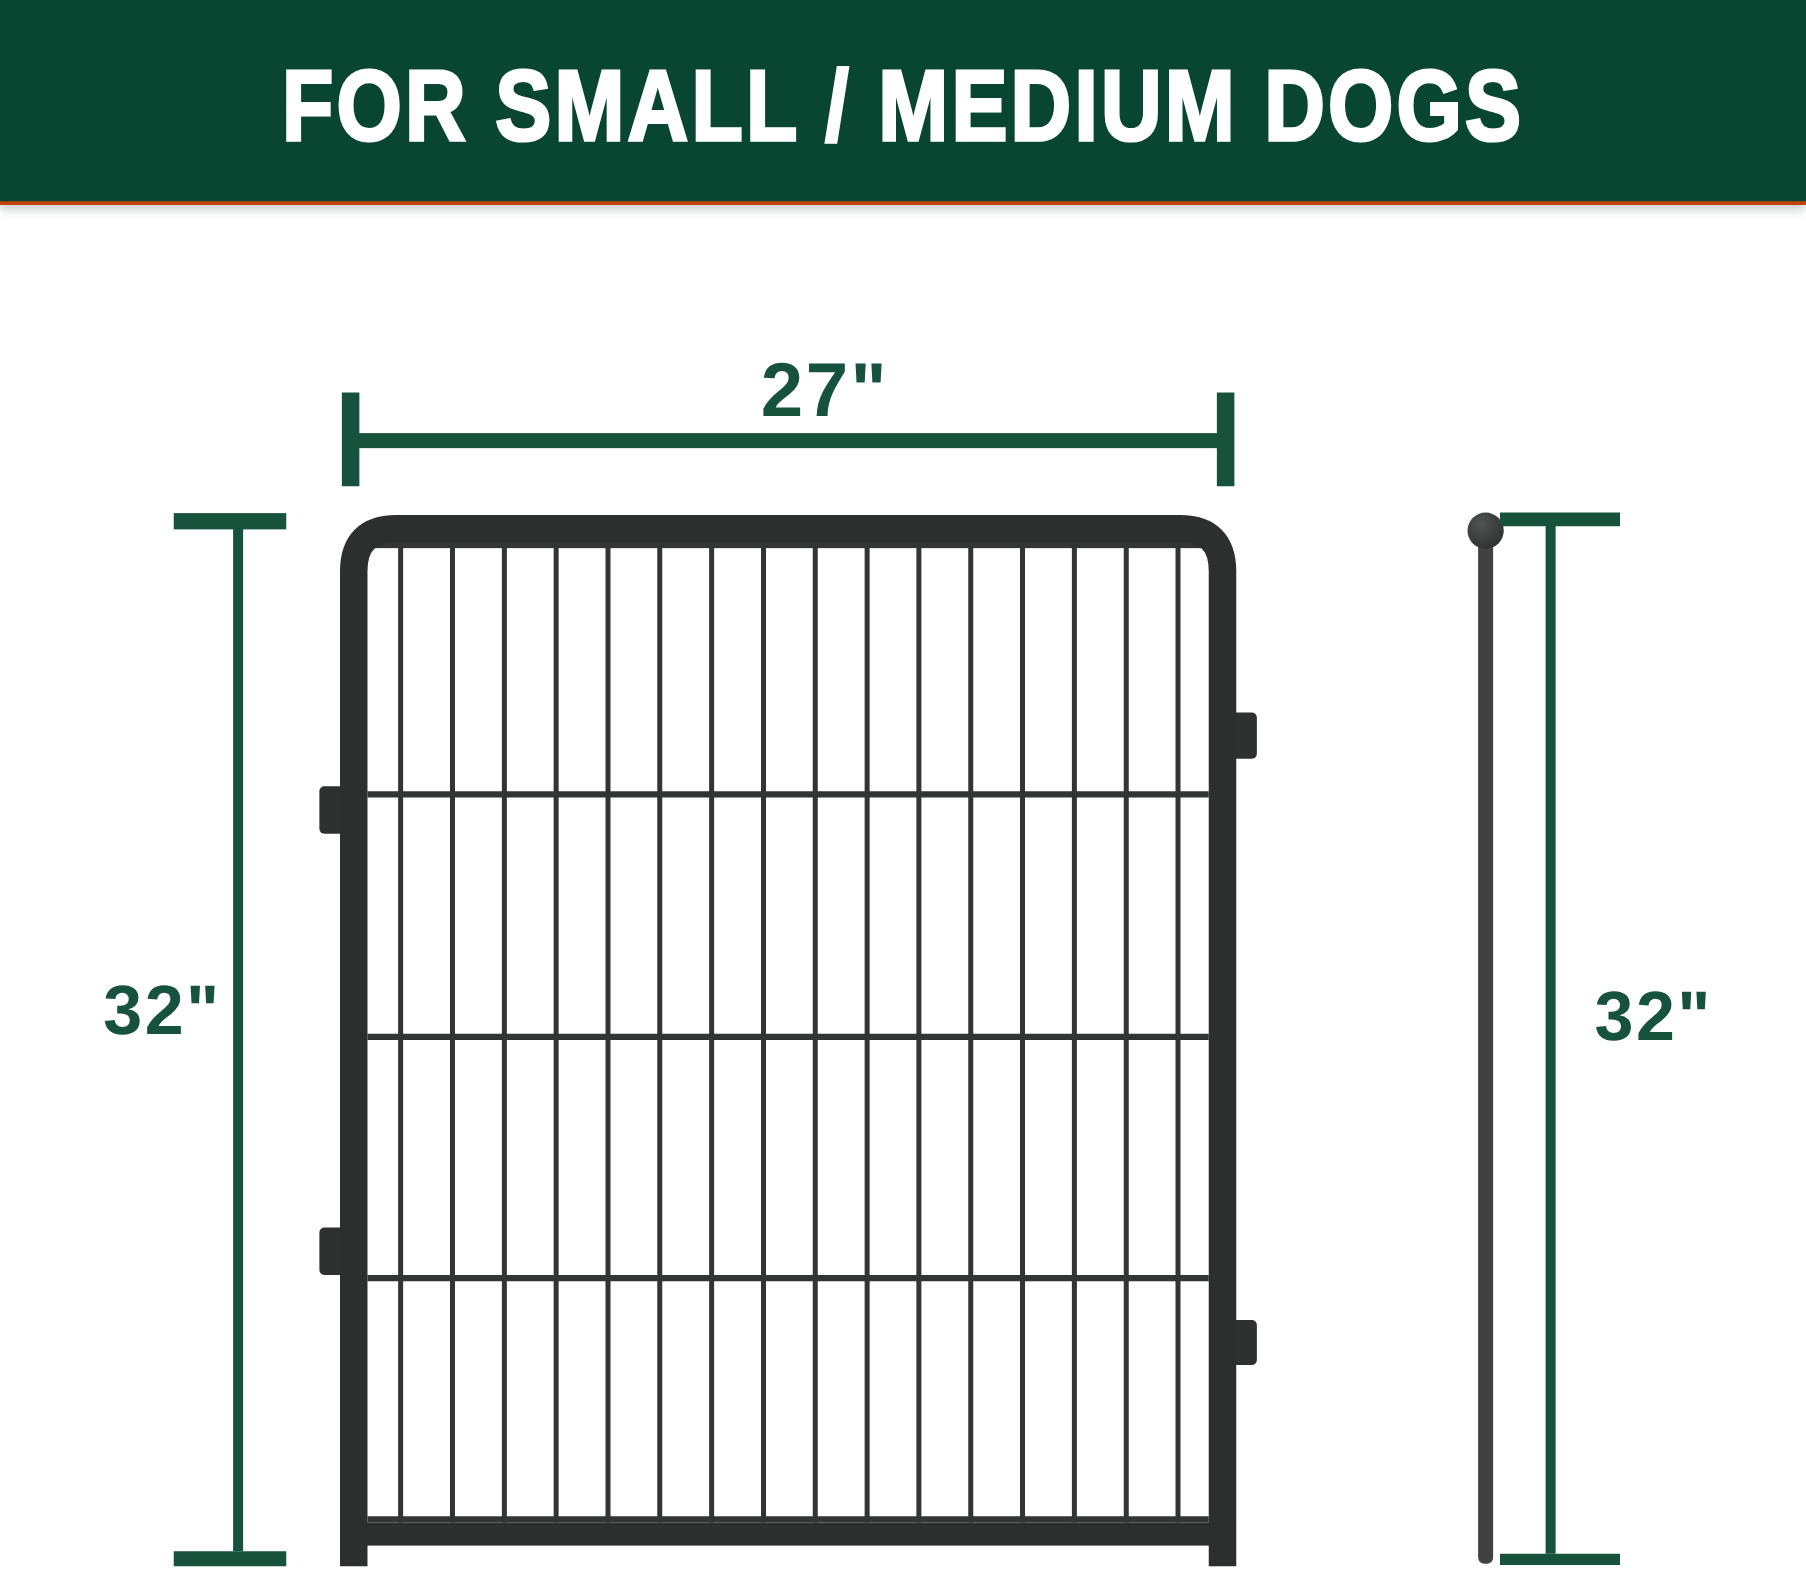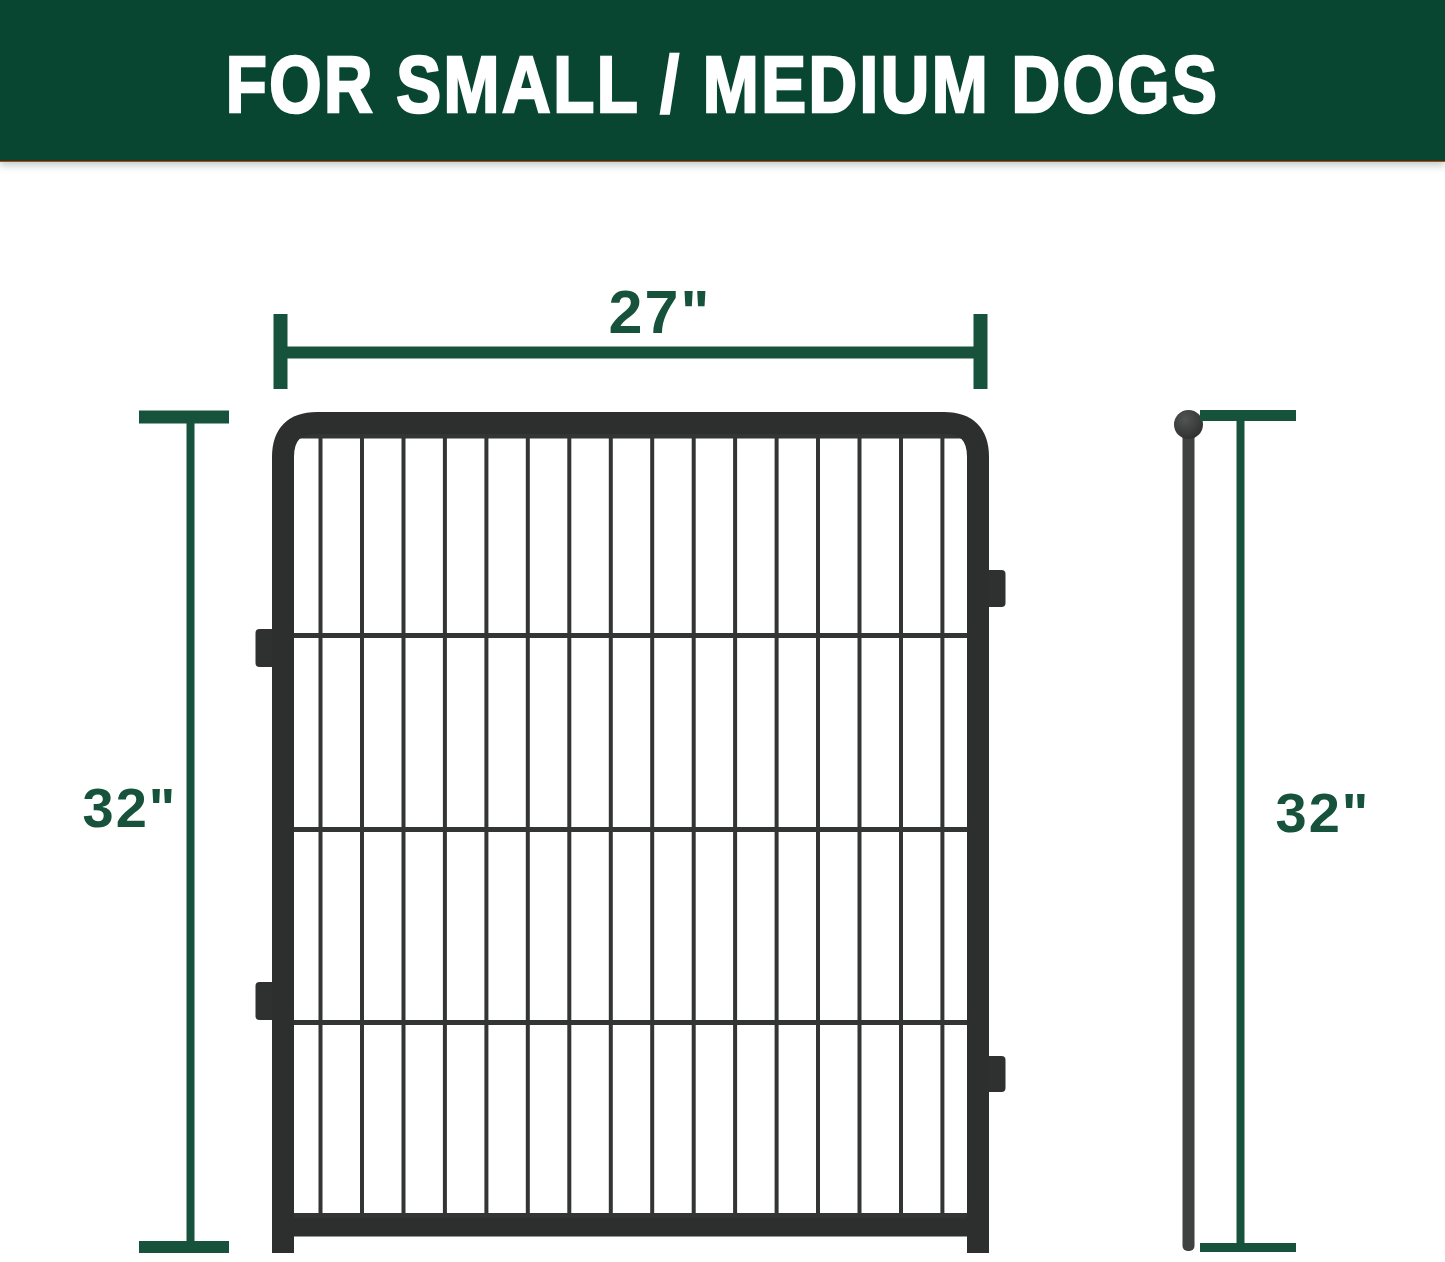--- a/index.html
+++ b/index.html
@@ -1,20 +1,20 @@
 <!DOCTYPE html>
 <html><head>
 <meta charset="utf-8">
 <style>
   html,body{margin:0;padding:0;}
   body{width:1445px;height:1262px;background:#ffffff;font-family:"Liberation Sans",sans-serif;overflow:hidden;}
   .page{position:relative;width:1445px;height:1262px;}
   .banner{
     position:absolute;left:0;top:0;width:1445px;height:161px;
-    background:#084631;border-bottom:1px solid #c2410c;
+    background:#084631;border-bottom:3px solid #c2410c;
     box-shadow:0 4px 7px rgba(10,40,30,0.22);
     display:flex;align-items:center;justify-content:center;
   }
   .banner span{
     color:#ffffff;font-weight:bold;font-size:80px;letter-spacing:3px;
     -webkit-text-stroke:2.6px #ffffff;
     transform:translateY(4px) scaleX(0.84);white-space:nowrap;
   }
   svg{position:absolute;left:0;top:0;}
 </style>

